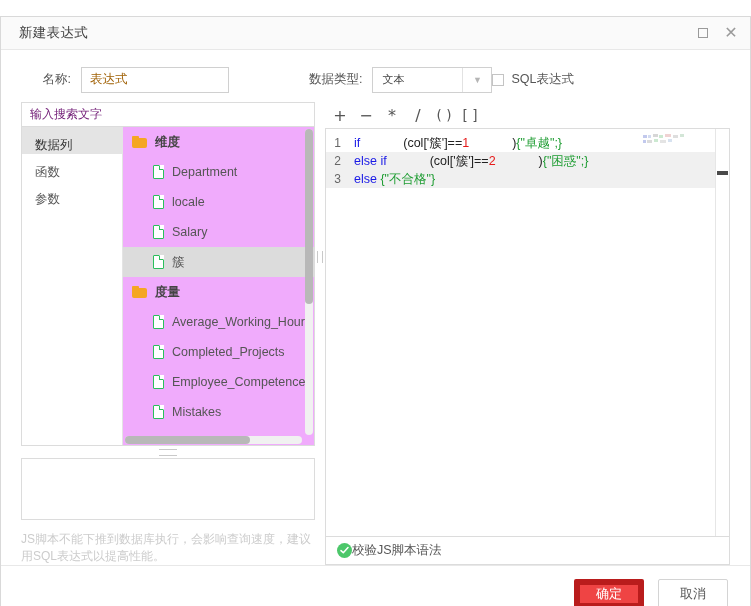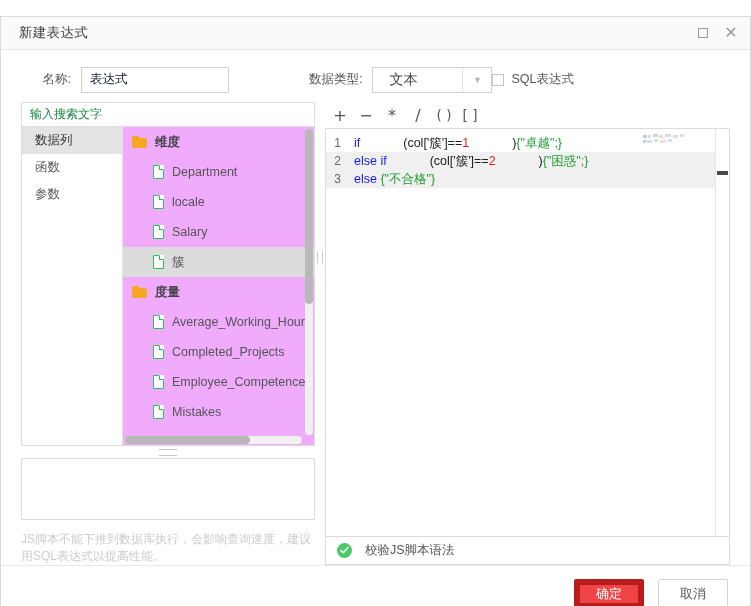--- a/index.html
+++ b/index.html
@@ -30,58 +30,58 @@
   .close-glyph{font-size:16px;color:#9a9a9a;line-height:1;font-family:"DejaVu Sans",sans-serif;}
   
   .formrow{
     height:45px;min-height:45px;display:flex;align-items:center;
     padding:0 0 0 18px;box-sizing:border-box;margin-top:7px;
   }
   .lbl{color:#555;font-size:12.5px;}
   .name-label{width:62px;text-align:right;padding-right:10px;box-sizing:border-box;}
   .txtinput{
     width:148px;height:26px;border:1px solid #d0d0d0;background:#fff;
-    box-sizing:border-box;padding:0 8px;font-size:12.5px;color:#0f172a;
+    box-sizing:border-box;padding:0 8px;font-size:12.5px;color:#a16207;
     display:flex;align-items:center;
   }
   .dtype-label{margin-left:80px;padding-right:10px;}
   .select{
     width:120px;height:26px;border:1px solid #d0d0d0;background:#fff;
     box-sizing:border-box;display:flex;align-items:center;
   }
-  .select-val{flex:1;padding:0 16px;font-size:14px;color:#444;}
+  .select-val{flex:1;padding:0 9px;font-size:11px;color:#444;}
   .select-arrow{
     width:28px;height:100%;border-left:1px solid #e2e2e2;
     display:flex;align-items:center;justify-content:center;color:#b5b5b5;font-size:9px;
   }
   .chk-wrap{display:flex;align-items:center;gap:7px;cursor:pointer;}
   .chkbox{width:12px;height:12px;border:1px solid #c4c4c4;background:#fff;box-sizing:border-box;}
   .chk-label{font-size:12.5px;color:#555;}
   
   .body{flex:1;display:flex;padding:0 20px;box-sizing:border-box;gap:10px;position:relative;}
   .left-col{width:294px;display:flex;flex-direction:column;}
   .right-col{flex:1;display:flex;flex-direction:column;}
   
   .search-box{
     height:24px;border:1px solid #dcdcdc;border-bottom:none;background:#fff;
     display:flex;align-items:center;padding:0 8px;box-sizing:border-box;
-    color:#15803d;font-size:12px;
+    color:#701a75;font-size:12px;
   }
   
   .tree-panel{
     flex:1;border:1px solid #dcdcdc;box-sizing:border-box;display:flex;
     position:relative;overflow:hidden;background:#fff;
     height:294px;
   }
   .tabs-col{
     width:101px;min-width:101px;border-right:1px solid #e4e4e4;
     display:flex;flex-direction:column;padding-top:0px;box-sizing:border-box;background:#fff;
   }
   .tab-item{
-    height:27px;display:flex;align-items:center;padding-left:13px;
+    height:27px;display:flex;align-items:flex-end;padding-left:13px;
     font-size:12.5px;color:#555;box-sizing:border-box;cursor:pointer;
   }
   .tab-item.active{background:#e4e4e4;color:#333;}
   .tree-col{flex:1;position:relative;overflow:hidden;background:#f0abfc;}
   .tree-scroll{position:absolute;left:0;top:0;right:0;bottom:0;}
   .tree-node{
     height:30px;display:flex;align-items:center;box-sizing:border-box;
     font-size:12.5px;color:#555;white-space:nowrap;cursor:pointer;
   }
   .tree-node.folder{padding-left:9px;font-weight:bold;color:#444;}
@@ -180,21 +180,21 @@
   }
   .editor-vscroll{
     position:absolute;right:0;top:0;bottom:0;width:13px;
     border-left:1px solid #e6e6e6;background:#fff;
   }
   .editor-vscroll-thumb{
     position:absolute;left:1px;top:42px;width:11px;height:4px;background:#4a4a4a;
   }
   .validate-bar{
     height:28px;min-height:28px;border:1px solid #dcdcdc;border-top:none;
-    box-sizing:border-box;display:flex;align-items:center;padding-left:11px;gap:13px;
+    box-sizing:border-box;display:flex;align-items:center;padding-left:11px;gap:0;
     background:#fff;cursor:pointer;
   }
   .check-icon{
     width:15px;height:15px;border-radius:50%;background:#4cc76a;
     display:flex;align-items:center;justify-content:center;flex:none;
   }
   .check-icon svg{display:block;}
   .validate-text{font-size:12.5px;color:#555;}
   
   .footer{

